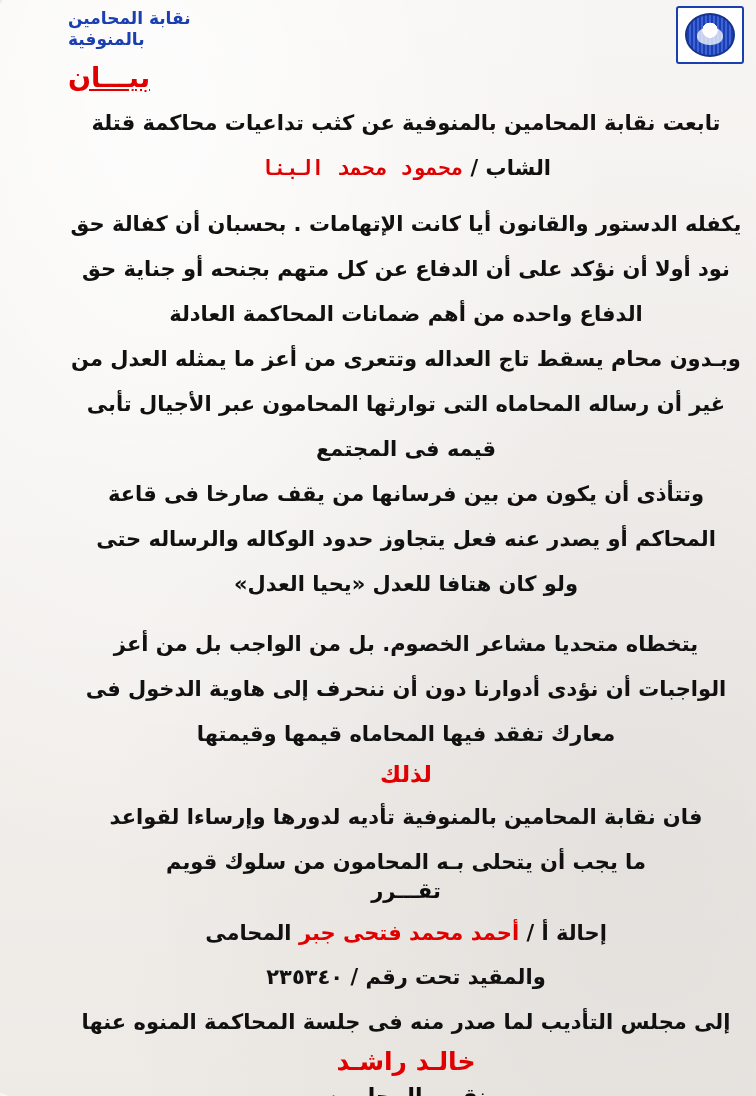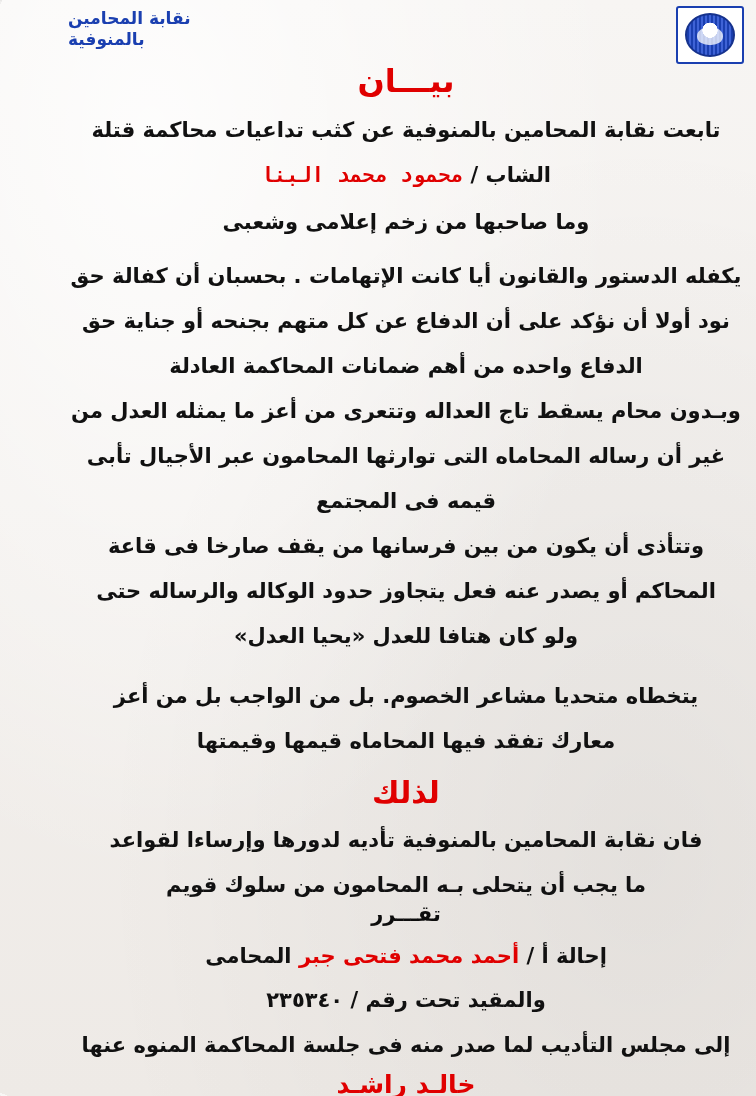--- a/index.html
+++ b/index.html
@@ -80,26 +80,27 @@
   .org-name {
     text-align: left;
     color: #1a3fb0;
     font-weight: bold;
     font-size: 17px;
     line-height: 1.25;
     direction: rtl;
     padding-top: 2px;
   }
   .title {
-    text-align: center;
-    color: #e00000;
-    font-weight: bold;
-    font-size: 32px;
+    text-align: left;
+    color: #e00000;
+    font-weight: bold;
+    font-size: 27px;
     letter-spacing: 2px;
     margin: -6px 0 4px 0;
+    text-decoration: underline;
   }
   p.body {
     margin: 16px 0 2px 0;
     text-align: center;
     font-weight: bold;
     font-size: 21px;
     line-height: 1.38;
     color: #111;
   }
   p.justify {
@@ -107,22 +108,22 @@
     text-align-last: center;
   }
   .red {
     color: #e00000;
     font-family: Liberation Mono, monospace;
   }
   .red-line {
     text-align: center;
     color: #e00000;
     font-weight: bold;
-    font-size: 30px;
-    margin: 19px 0 2px 0;
+    font-size: 23px;
+    margin: 12px 0 2px 0;
   }
   .spacer-sm { height: 7px; }
   .spacer-md { height: 13px; }
   .decide {
     text-align: center;
     font-weight: bold;
     font-size: 21px;
     margin: 2px 0 2px 0;
     letter-spacing: 1px;
   }
@@ -161,39 +162,39 @@
 
   <div class="title">بيـــان</div>
 
   <p class="body">تابعت نقابة المحامين بالمنوفية عن كثب تداعيات محاكمة  قتلة</p>
 
   <p class="body">
     <span>الشاب /</span>
     <span class="red">محمود محمد البنا</span>
   </p>
 
-  <p class="body">وما صاحبها من زخم إعلامى وشعبى</p>
 
   <div class="spacer-sm"></div>
 
   <p class="body justify">يكفله الدستور والقانون أيا كانت الإتهامات . بحسبان أن كفالة حق</p>
   <p class="body justify">نود أولا أن نؤكد على أن الدفاع عن كل متهم بجنحه أو جناية حق</p>
   <p class="body">الدفاع واحده من أهم ضمانات المحاكمة العادلة</p>
 
   <p class="body justify">وبـدون محام يسقط تاج العداله وتتعرى من أعز ما يمثله العدل من</p>
   <p class="body justify">غير أن رساله المحاماه التى توارثها المحامون عبر الأجيال تأبى</p>
 
   <p class="body">قيمه فى المجتمع</p>
   <p class="body justify">وتتأذى أن يكون من بين فرسانها من يقف صارخا فى قاعة</p>
   <p class="body justify">المحاكم أو يصدر عنه فعل يتجاوز حدود الوكاله والرساله حتى</p>
   <p class="body">ولو كان هتافا للعدل «يحيا العدل»</p>
 
   <div class="spacer-md"></div>
 
   <p class="body justify">يتخطاه متحديا مشاعر الخصوم. بل من الواجب بل من أعز</p>
+  <p class="body justify">الواجبات أن نؤدى أدوارنا دون أن ننحرف إلى هاوية الدخول فى</p>
   <p class="body">معارك تفقد فيها المحاماه قيمها وقيمتها</p>
 
   <div class="red-line">لذلك</div>
 
   <p class="body justify">فان نقابة المحامين بالمنوفية تأديه لدورها وإرساءا لقواعد</p>
   <p class="body">ما يجب  أن يتحلى بـه المحامون من سلوك قويم</p>
 
   <div class="decide">تقـــرر</div>
 
   <p class="body">

